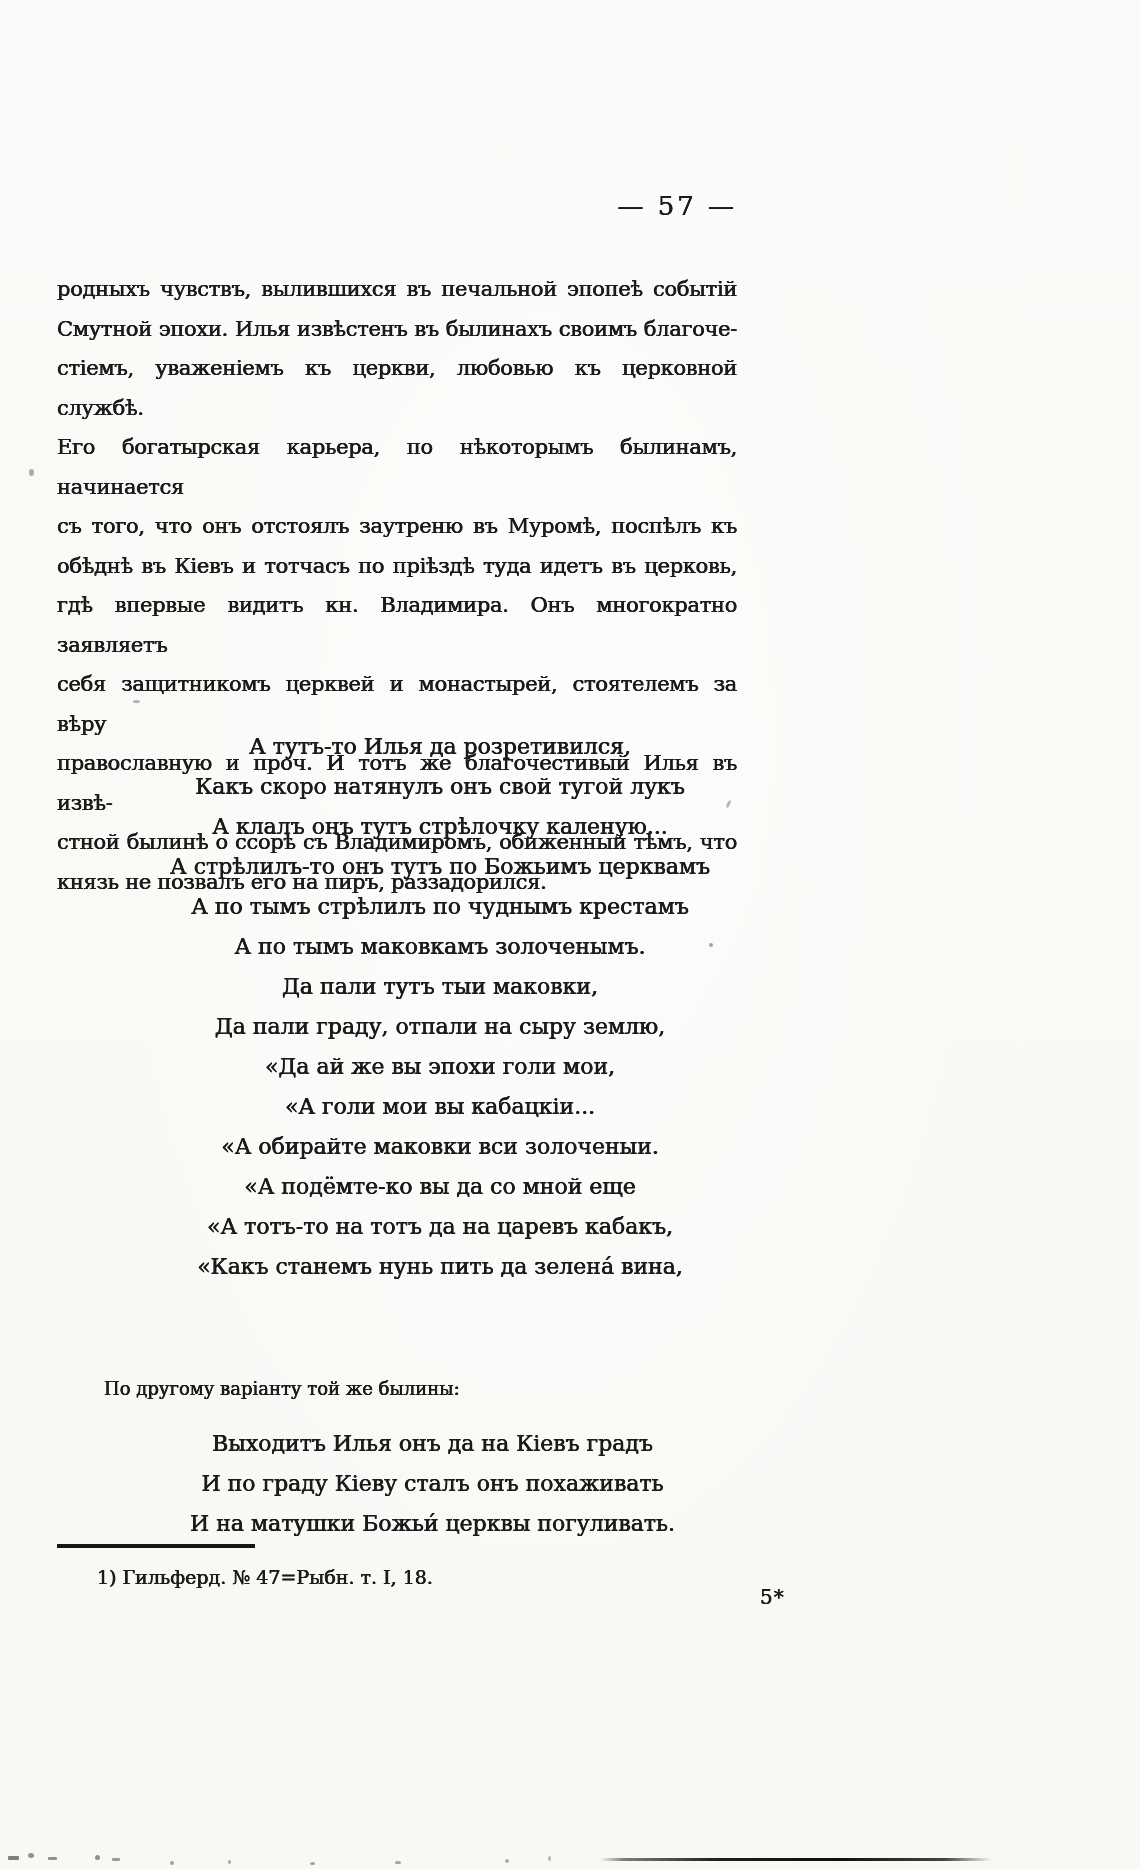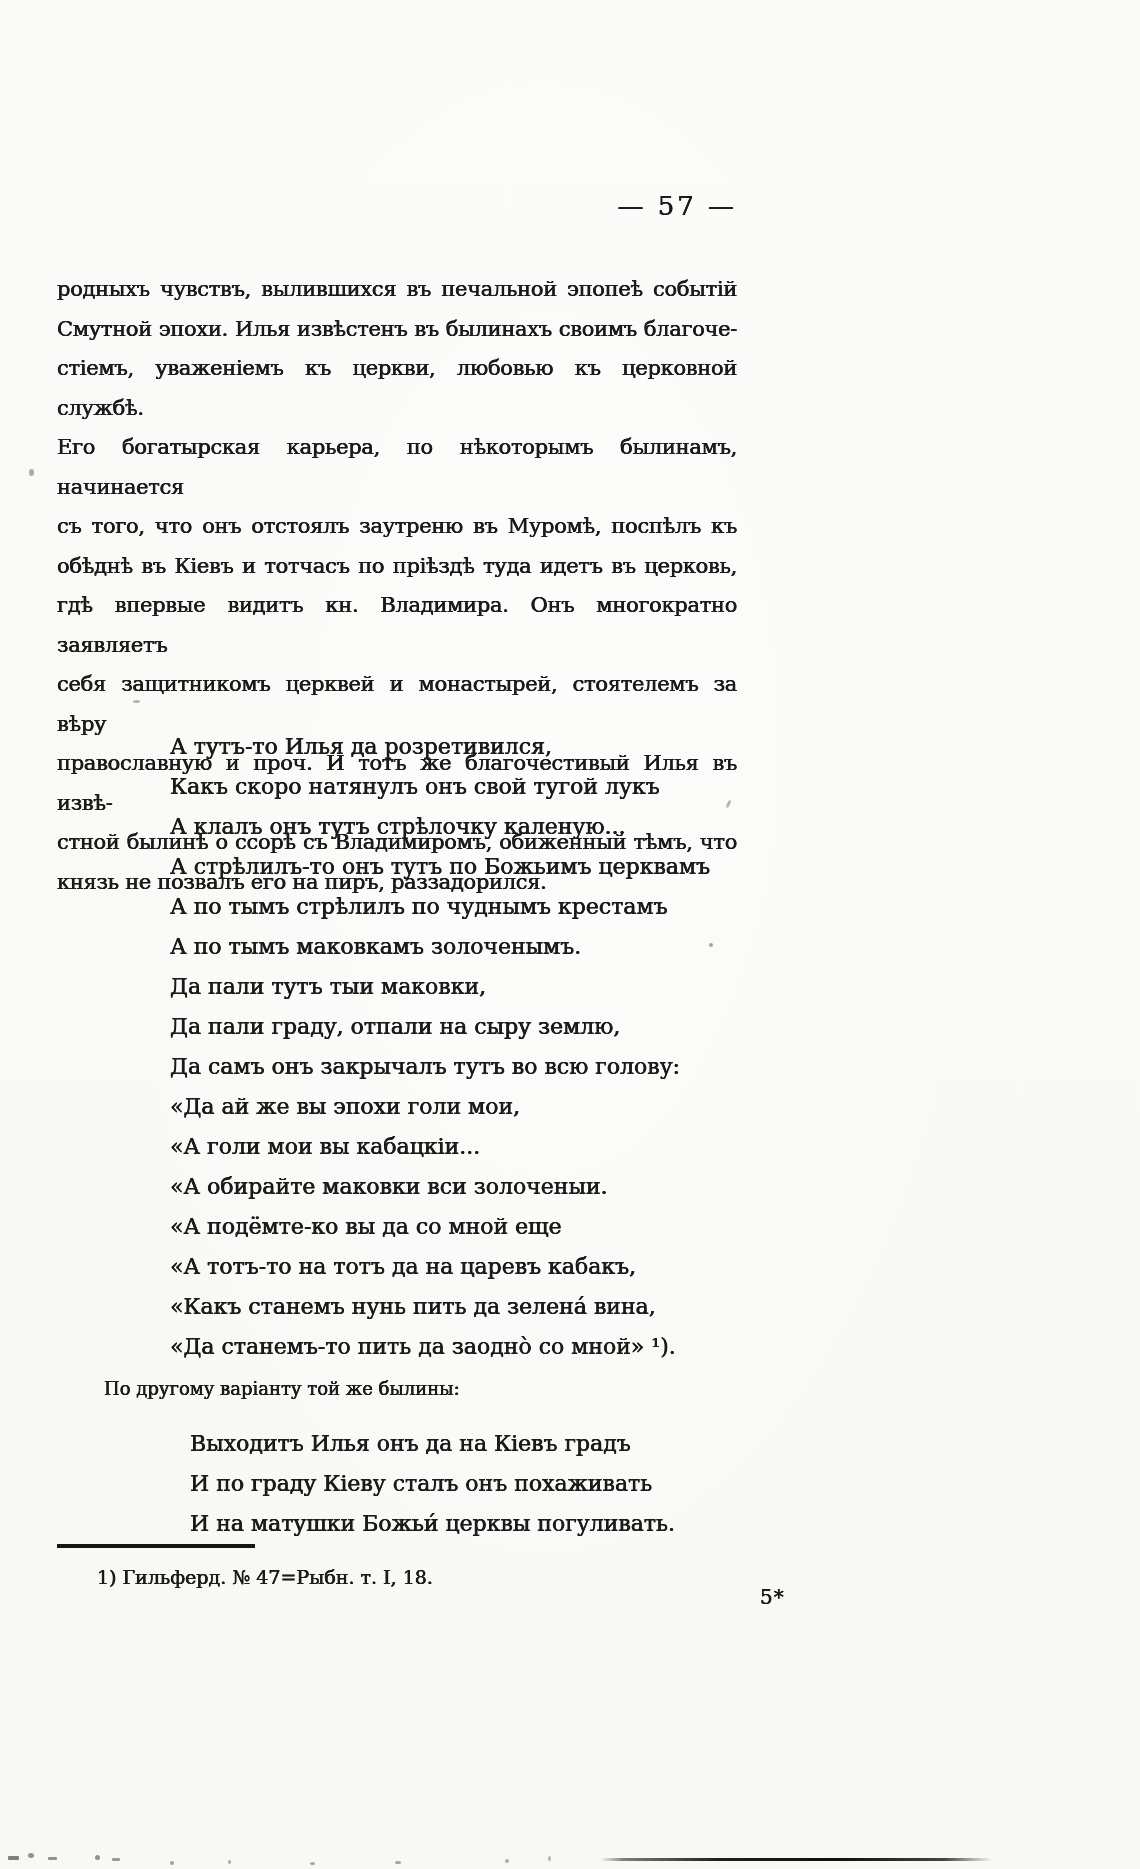--- a/index.html
+++ b/index.html
@@ -50,20 +50,21 @@
     white-space: normal;
   }
   .prose-line:last-child {
     text-align-last: left;
   }
   .poem {
     position: absolute;
     font-size: 22px;
     line-height: 40px;
     white-space: nowrap;
+    text-align: center;
   }
   .poem-1 {
     top: 727px;
     left: 170px;
   }
   .poem-2 {
     top: 1424px;
     left: 190px;
   }
   .transition-line {
@@ -136,28 +137,26 @@
 
   <div class="poem poem-1 ink">
       <div class="poem-line">А тутъ-то Илья да розретивился,</div>
       <div class="poem-line">Какъ скоро натянулъ онъ свой тугой лукъ</div>
       <div class="poem-line">А клалъ онъ тутъ стрѣлочку каленую...</div>
       <div class="poem-line">А стрѣлилъ-то онъ тутъ по Божьимъ церквамъ</div>
       <div class="poem-line">А по тымъ стрѣлилъ по чуднымъ крестамъ</div>
       <div class="poem-line">А по тымъ маковкамъ золоченымъ.</div>
       <div class="poem-line">Да пали тутъ тыи маковки,</div>
       <div class="poem-line">Да пали граду, отпали на сыру землю,</div>
-      <div class="poem-line">Да самъ онъ закрычалъ тутъ во всю голову:</div>
       <div class="poem-line">«Да ай же вы эпохи голи мои,</div>
       <div class="poem-line">«А голи мои вы кабацкіи...</div>
       <div class="poem-line">«А обирайте маковки вси золоченыи.</div>
       <div class="poem-line">«А подёмте-ко вы да со мной еще</div>
       <div class="poem-line">«А тотъ-то на тотъ да на царевъ кабакъ,</div>
       <div class="poem-line">«Какъ станемъ нунь пить да зелена́ вина,</div>
-      <div class="poem-line">«Да станемъ-то пить да заодно̀ со мной» ¹).</div>
     </div>
 
   <div class="transition-line ink">По другому варіанту той же былины:</div>
 
   <div class="poem poem-2 ink">
       <div class="poem-line">Выходитъ Илья онъ да на Кіевъ градъ</div>
       <div class="poem-line">И по граду Кіеву сталъ онъ похаживать</div>
       <div class="poem-line">И на матушки Божьи́ церквы погуливать.</div>
     </div>
 

